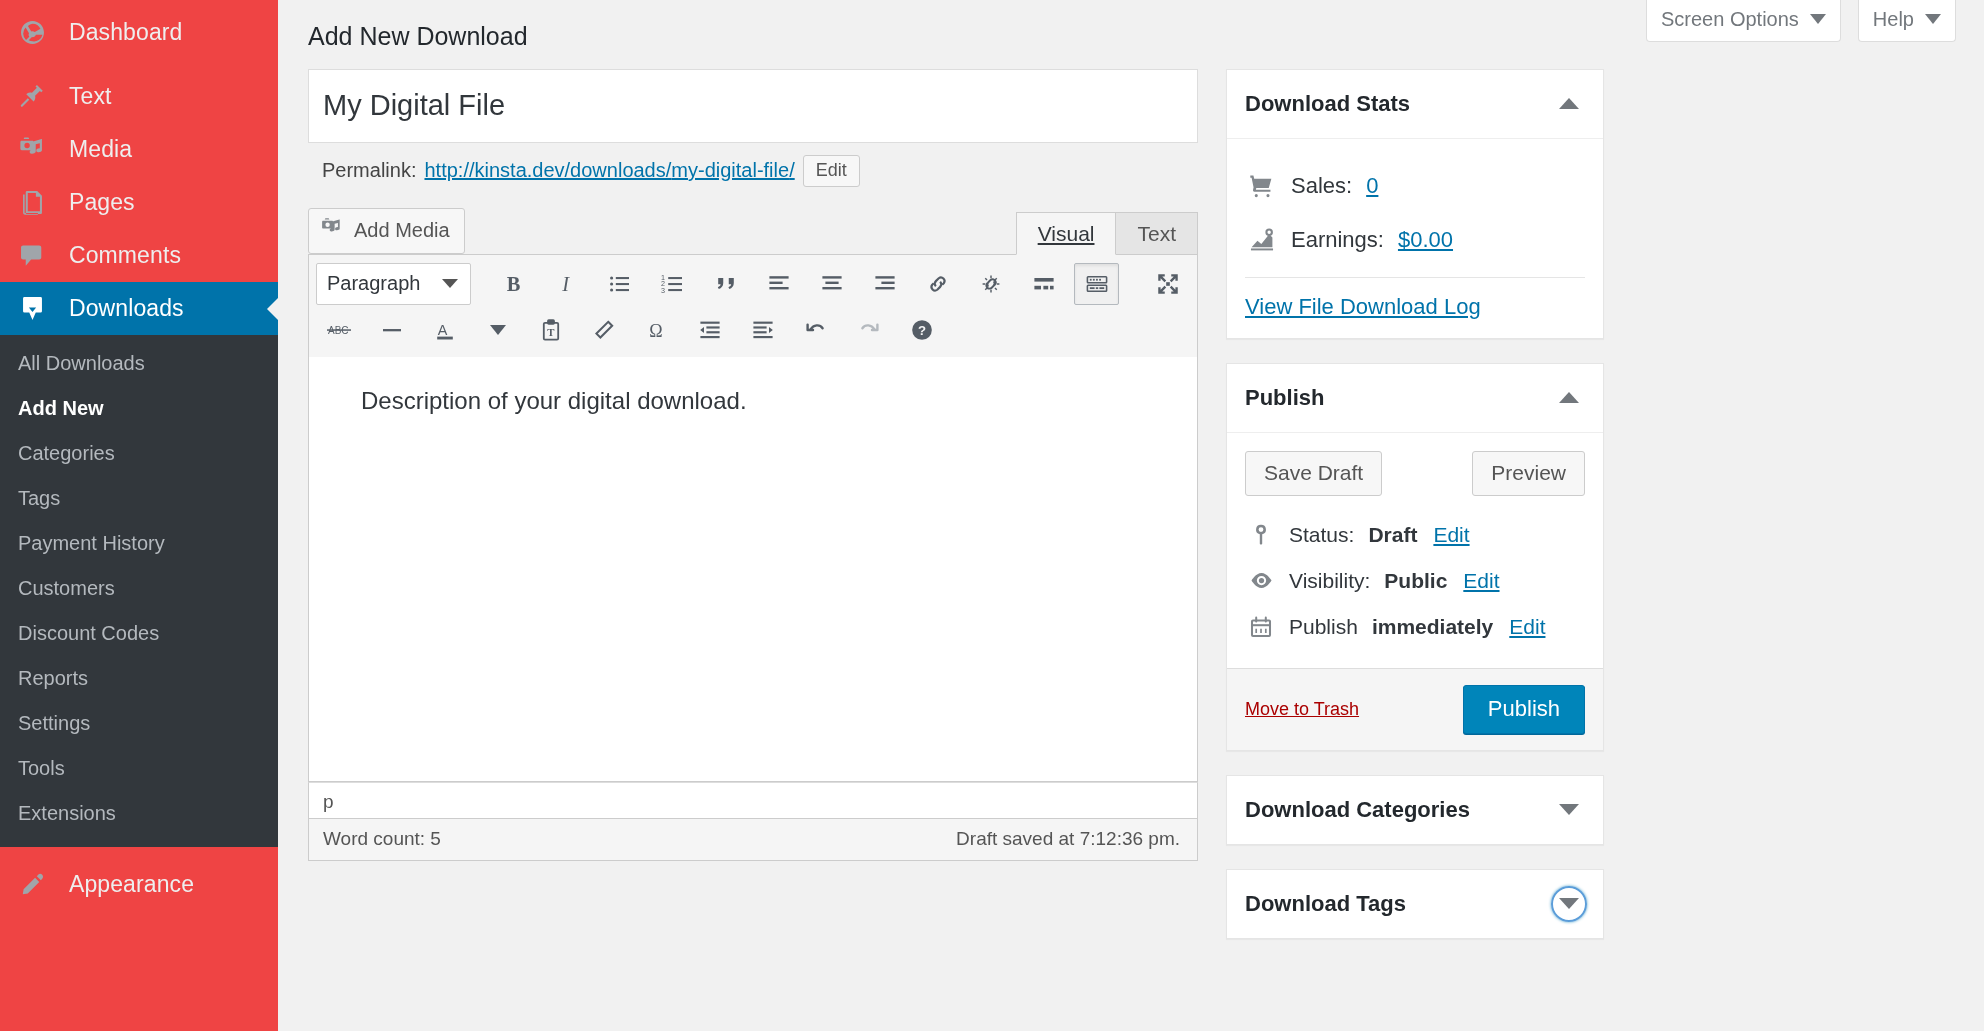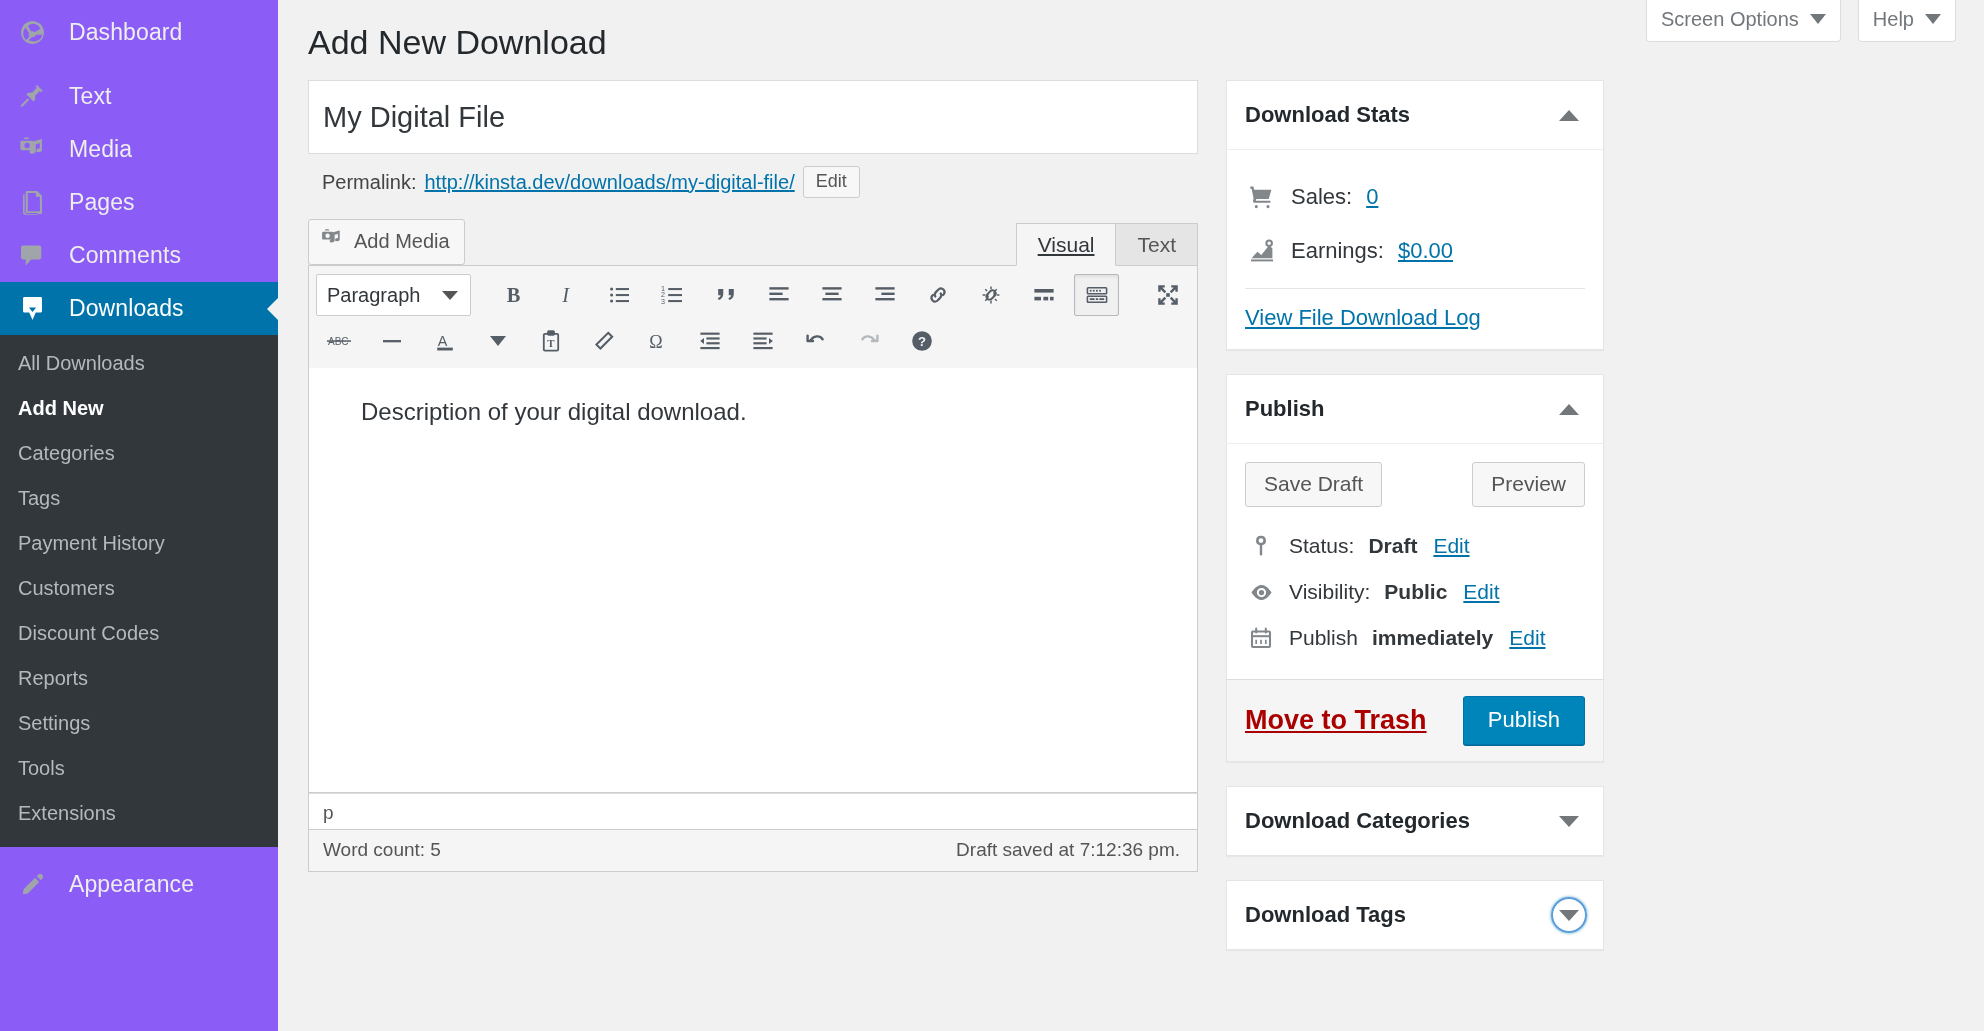--- a/index.html
+++ b/index.html
@@ -8,21 +8,21 @@
     overflow: hidden;
     background: #f1f1f1;
     font-family: "Liberation Sans", sans-serif;
     -webkit-font-smoothing: antialiased;
   }
   .app { position: relative; width: 1984px; height: 1031px; display: flex; }
 
   
   .sidebar {
     width: 278px; flex: 0 0 278px;
-    background: #8b5cf6;
+    background: #ef4444;
     color: #eee;
     position: relative;
     z-index: 5;
   }
   .menu-top { padding-top: 6px; }
   .menu-item {
     display: flex; align-items: center;
     height: 53px;
     padding-left: 18px;
     font-size: 23px;
@@ -77,21 +77,21 @@
     padding: 6px 14px 9px 14px;
     font-size: 20px;
     color: #72777c;
     display: flex; align-items: center; gap: 11px;
     cursor: pointer;
     line-height: 1.3;
   }
   .caret-down { width:0;height:0;border-left:8px solid transparent;border-right:8px solid transparent;border-top:10px solid #72777c; }
 
   .page-title {
-    font-size: 34px; font-weight: normal;
+    font-size: 25px; font-weight: normal;
     color: #23282d;
     padding: 20px 0 16px 0;
     line-height: 1.3;
   }
 
   .cols { display: flex; gap: 28px; align-items: flex-start; }
   .col-main { width: 890px; flex: 0 0 890px; }
   .col-side { width: 378px; flex: 0 0 378px; }
 
   
@@ -206,21 +206,21 @@
   }
   .pub-line { display:flex; align-items:center; gap:14px; font-size:21px; color:#32373c; padding: 9px 0 9px 2px; }
   .pub-line .ic { width:28px; height:28px; display:flex;align-items:center;justify-content:center; color:#82878c; }
   .pub-line b { font-weight:bold; }
   .pub-line a { color:#0073aa; text-decoration:underline; margin-left:2px; }
   .pub-footer {
     display:flex; justify-content:space-between; align-items:center;
     background:#f5f5f5; border-top:1px solid #ddd;
     padding: 16px 18px;
   }
-  .trash-link { color:#a00; text-decoration:underline; font-size:27px; cursor:pointer;font-weight:bold; }
+  .trash-link { color:#a00; text-decoration:underline; font-size:18px; cursor:pointer; }
   .btn-primary {
     background:#0085ba; border:1px solid #0073aa; border-radius:3px;
     color:#fff; font-size:22px; padding: 10px 24px 11px; cursor:pointer;
     box-shadow: 0 1px 0 #006799;
     font-family:"Liberation Sans", sans-serif;
   }
 </style>
 </head>
 <body>
 

